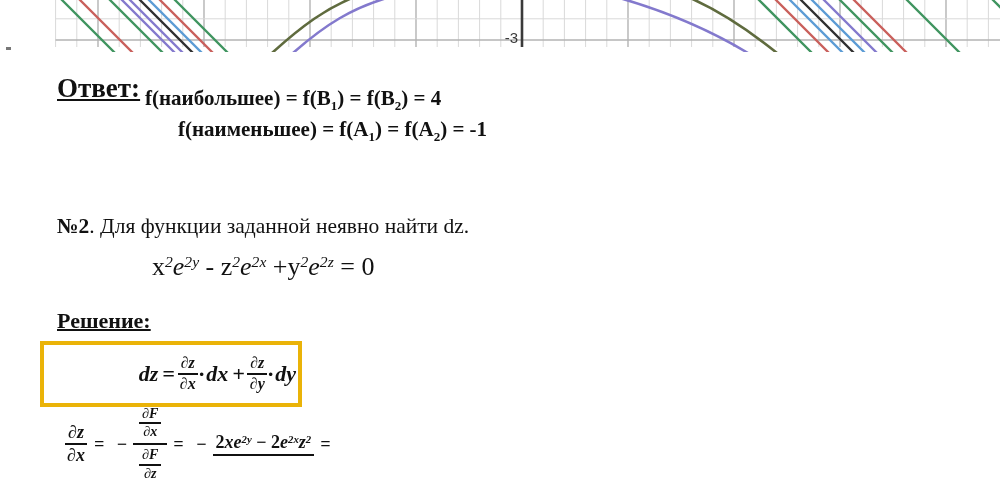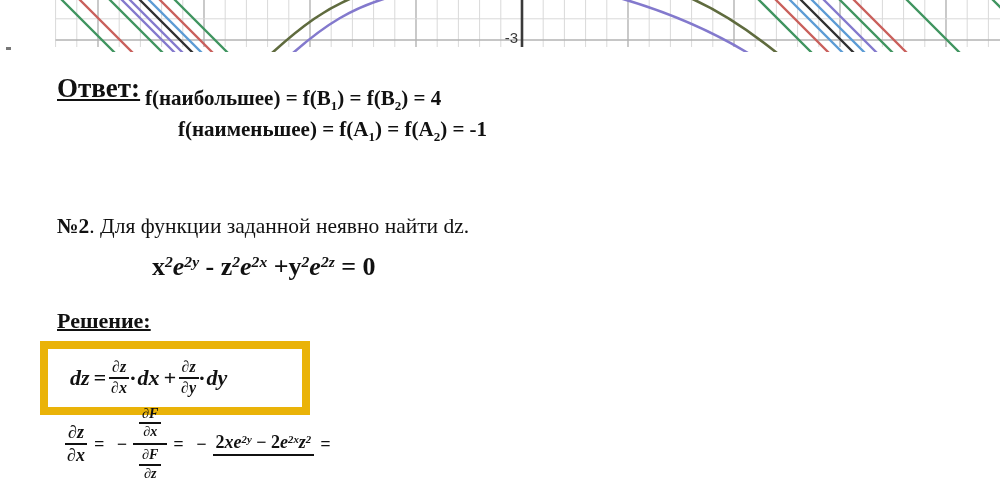--- a/index.html
+++ b/index.html
@@ -8,28 +8,28 @@
   .abs{position:absolute;}
   .b{font-weight:bold;}
   .graph-wrap{position:absolute;left:0;top:0;width:1000px;height:52px;}
   .graph-tick{position:absolute;left:518px;top:29px;transform:translateX(-100%);
         font-family:"Liberation Sans",sans-serif;font-size:15px;color:#3a3a3a;}
   .ans-head{left:57px;top:73px;font-size:27px;text-decoration:underline;}
   .ans-l1{left:145px;top:74px;font-size:21px;margin-top:12px;}
   .ans-l2{left:178px;top:117px;font-size:21px;}
   sub{font-size:62%;line-height:0;}
   .prob{left:57px;top:214px;font-size:21.5px;}
-  .eq1{left:152px;top:252px;font-size:26px;font-weight:bold;}
+  .eq1{left:152px;top:252px;font-size:26px;}
   .tk-n{font-style:normal;}
   .tk-i{font-style:italic;}
   .tk-sup{font-size:60%;font-style:italic;position:relative;top:-0.52em;}
   .sol-head{left:57px;top:308px;font-size:22px;text-decoration:underline;text-decoration-thickness:2px;}
-  .dzbox{left:40px;top:341px;width:234px;height:58px;border:8px solid #eab308;
+  .dzbox{left:40px;top:341px;width:234px;height:58px;border:4px solid #eab308;
         display:flex;align-items:center;padding-left:20px;
-        font-size:22px;font-style:italic;font-weight:bold;}
+        font-size:22px;font-style:italic;font-weight:bold;justify-content:flex-end;}
   .dzbox .sp{margin:0 2px;}
   .frac{display:inline-flex;flex-direction:column;align-items:center;text-align:center;
         vertical-align:middle;line-height:1.18;}
   .frac > .num{border-bottom:2px solid #111;padding:0 3px;display:block;}
   .frac > .den{padding:0 3px;display:block;}
   .f16{font-size:16px;}
   .deriv{left:64px;top:406px;height:76px;display:flex;align-items:center;
         font-size:18px;font-style:italic;font-weight:bold;}
   .deriv .op{margin:0 6px;}
   .small{font-size:14px;}

